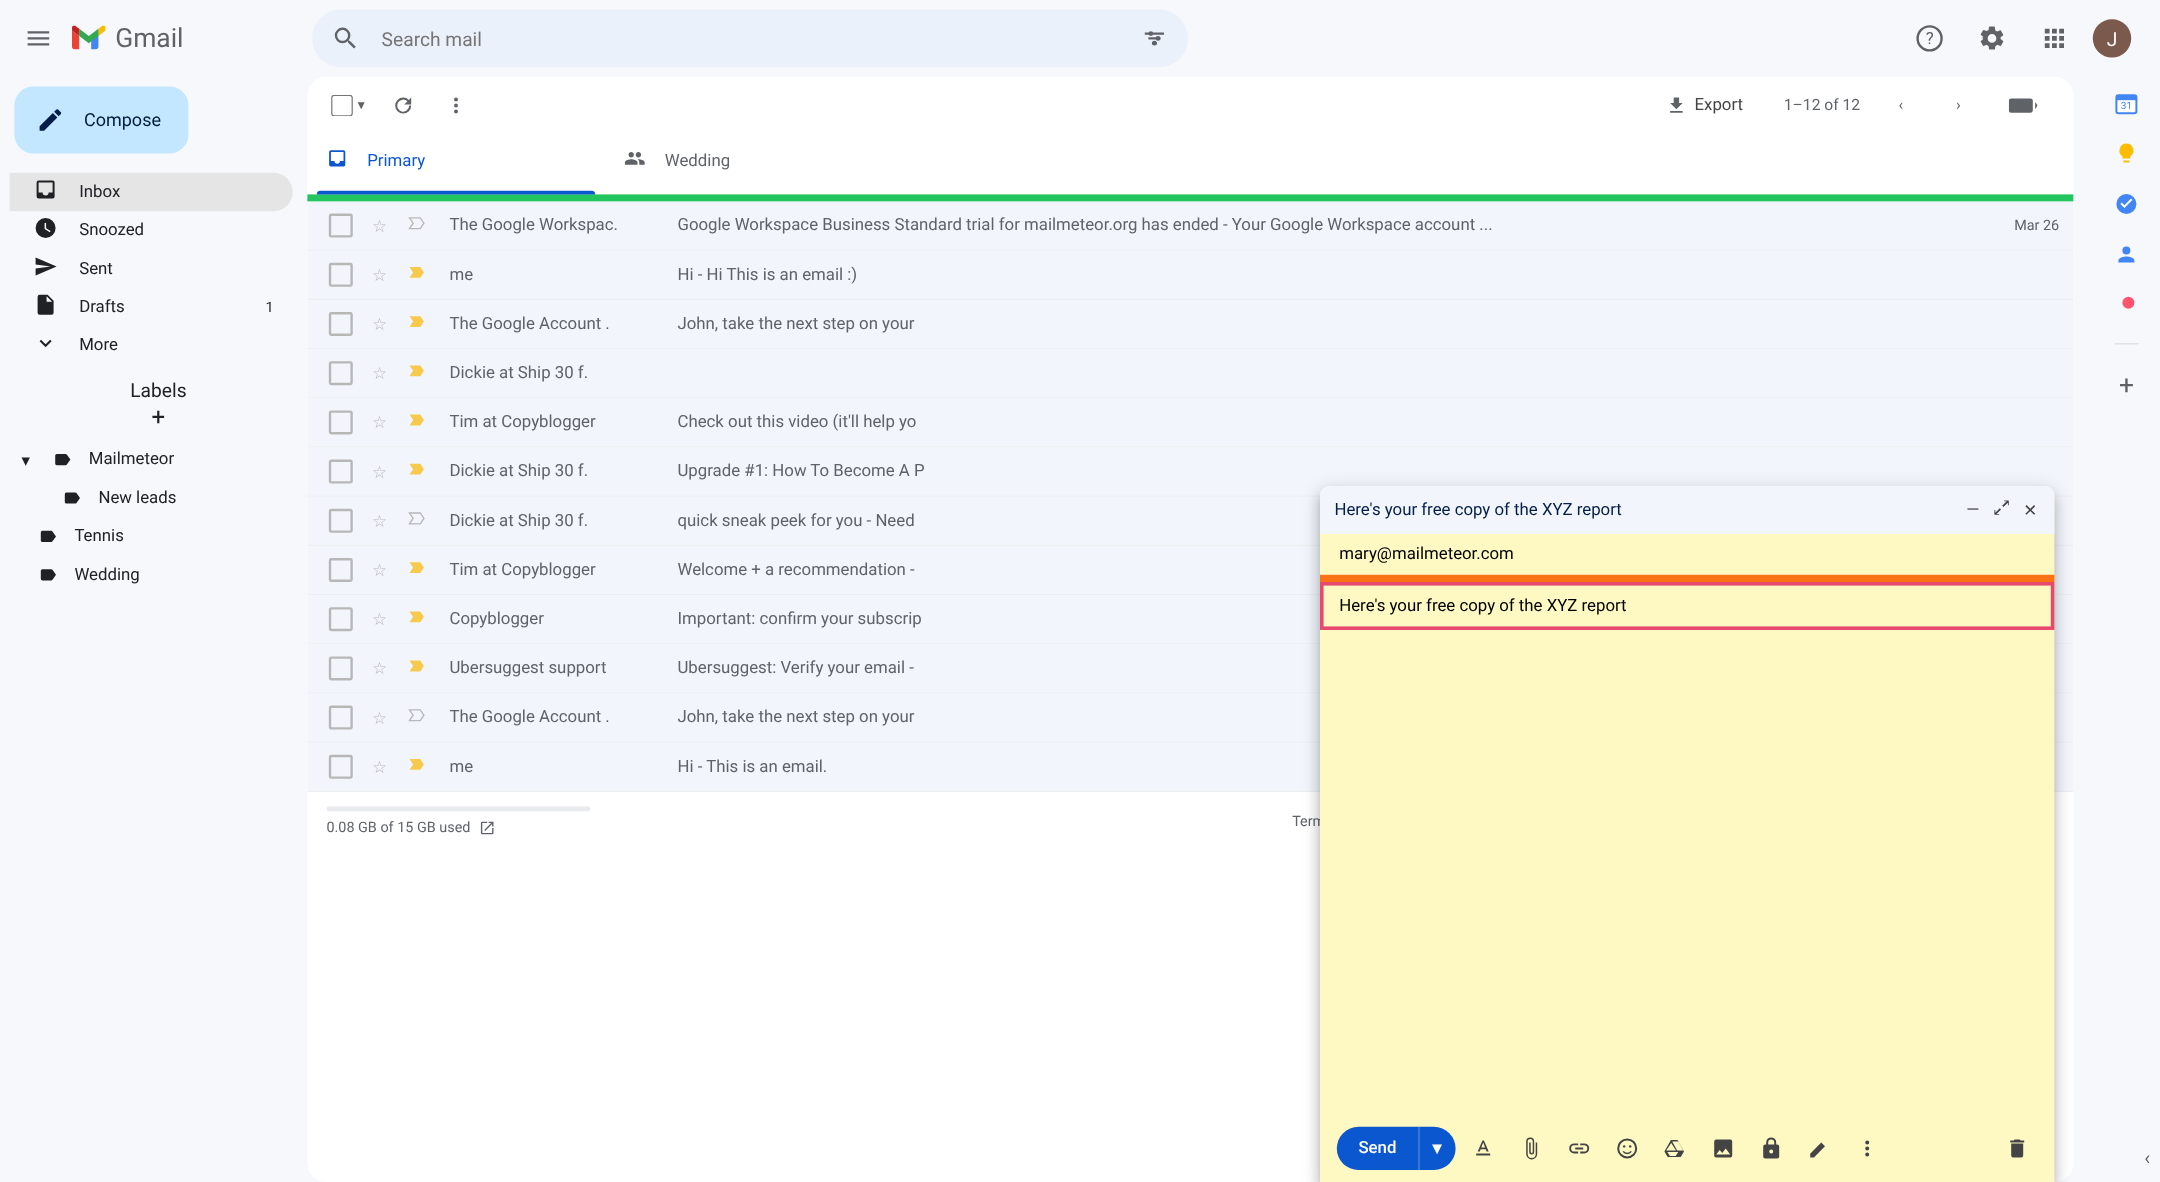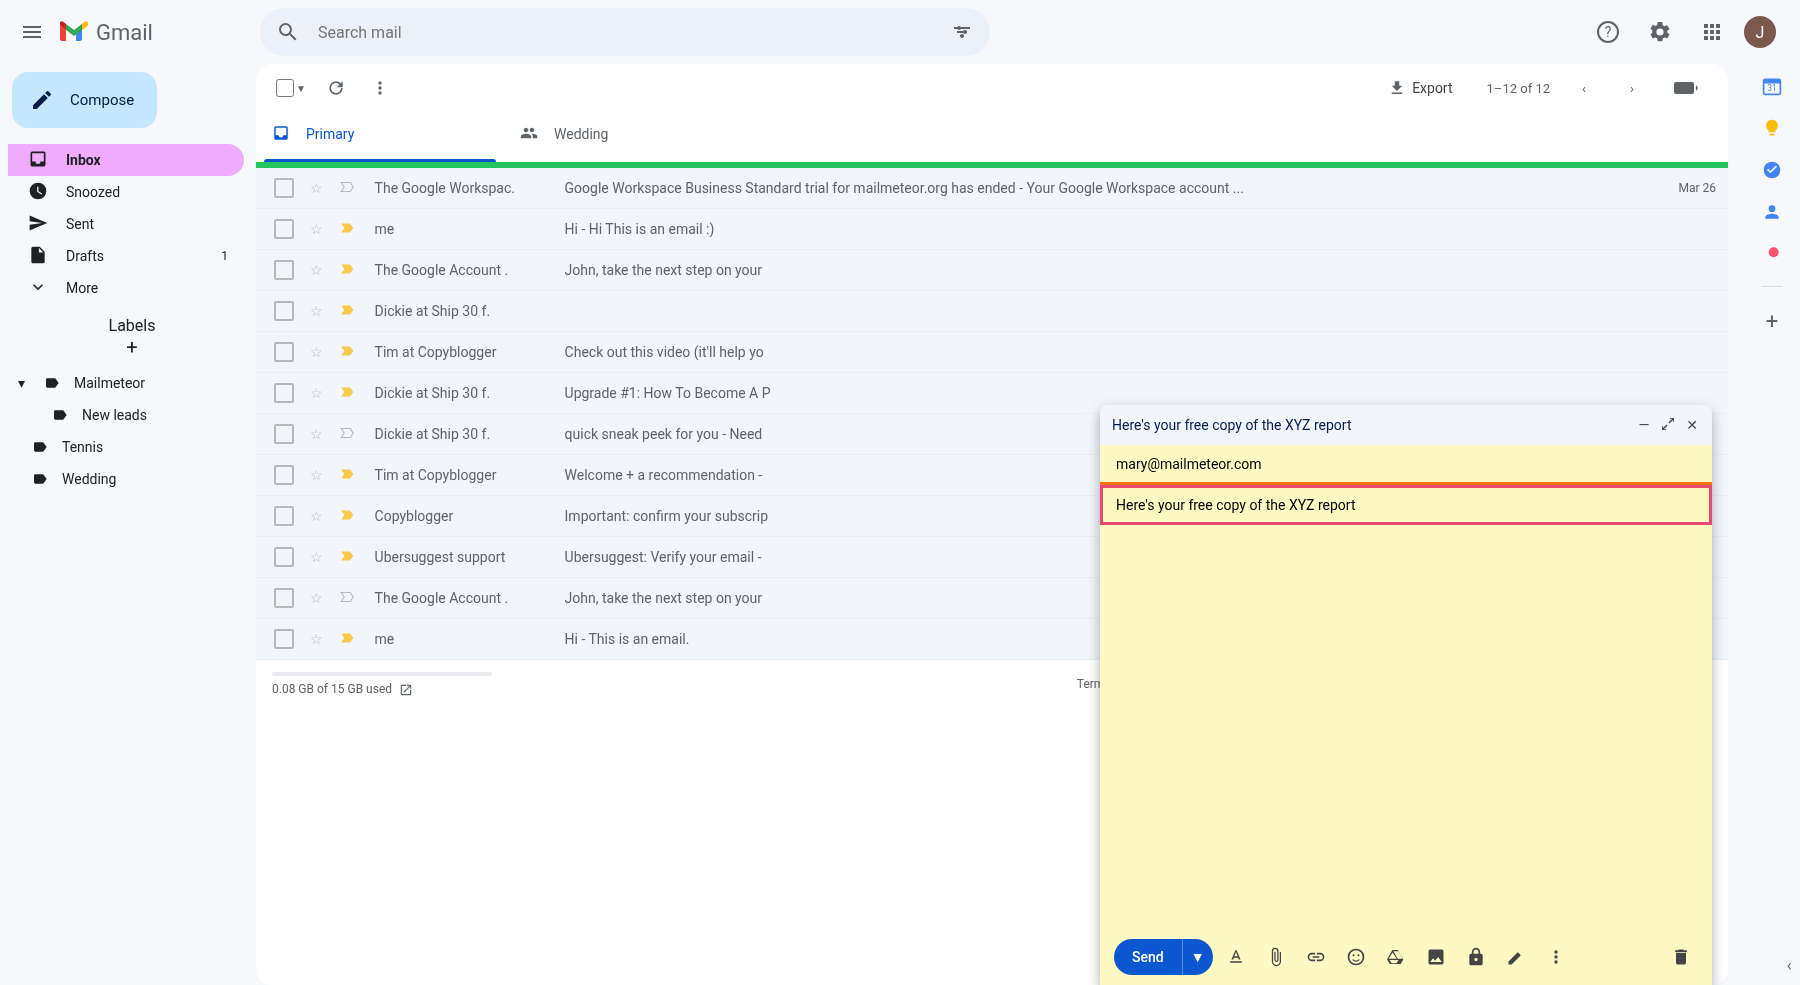--- a/index.html
+++ b/index.html
@@ -11,21 +11,21 @@
   .search-bar { flex: 0 0 730px; height: 48px; background: #eaf1fb; border-radius: 24px; display: flex; align-items: center; padding: 0 8px; margin-left: 0px;}
   .search-bar input { border: none; background: transparent; flex: 1; font-size: 16px; padding: 0 10px; outline: none; color:#5f6368;}
   .header-right { margin-left: auto; display: flex; align-items: center; gap: 12px; padding-right: 16px;}
   .icbtn { width: 40px; height: 40px; border-radius: 50%; display:flex; align-items:center; justify-content:center; color:#5f6368; cursor:pointer;}
   .avatar { width: 32px; height: 32px; border-radius: 50%; background: #7b5a4d; color: white; display:flex;align-items:center;justify-content:center;font-size:16px;}
   .main { display: flex; height: calc(100% - 64px); }
   .sidebar { width: 256px; padding: 8px 0 0 8px; }
   .compose-btn { background: #c2e7ff; border-radius: 16px; height: 56px; width: 145px; display:flex; align-items:center; gap:16px; padding:0 18px; font-size:15px; color:#001d35; cursor:pointer; margin-bottom:16px; margin-left:4px;}
   .compose-btn svg { flex-shrink:0;}
   .nav-item { height: 32px; border-radius: 0 16px 16px 0; display:flex; align-items:center; gap:18px; padding:0 16px 0 20px; font-size:14px; color:#202124; cursor:pointer; margin-right:12px;}
-  .nav-item.active { background:#f0abfc; font-weight:700;}
+  .nav-item.active { background:#e5e5e5; font-weight:400;}
   .nav-item .count { margin-left:auto; font-size:12px;}
   .labels-header { display:flex; align-items:center; justify-content:space-between; padding: 12px 20px 8px 20px; font-size:16px; font-weight:400; color:#202124;flex-direction:column;}
   .label-item { height:32px; display:flex; align-items:center; gap:14px; padding:0 16px 0 10px; font-size:14px; color:#202124; cursor:pointer;}
   .label-item .chev { width:12px;}
   .label-item .lbl-ico { width:16px;height:16px;}
   .content { flex:1; background:#fff; border-radius:16px; margin: 0 16px 0 0; overflow:hidden; position:relative;}
   .toolbar { height:48px; display:flex; align-items:center; padding: 0 10px; gap:4px;}
   .toolbar .checkbox-wrap { display:flex; align-items:center; margin:0 6px 0 10px;}
   .toolbar-right { margin-left:auto; display:flex; align-items:center; gap:20px; padding-right:12px; color:#5f6368; font-size:13px;}
   .export-btn { display:flex; align-items:center; gap:6px; font-size:14px; color:#444; cursor:pointer; margin-right:14px;}
@@ -45,21 +45,21 @@
   .email-row.read { background:#f2f6fc; color:#5f6368;}
   .email-row.read .sender, .email-row.read .subj .stxt { color:#5f6368;}
   .footer { padding:12px 16px; color:#5f6368; font-size:12px; display:flex; align-items:center;}
   .footer-bar { height:4px; width:220px; background:#e8eaed; border-radius:2px; margin-bottom:6px;}
   .right-panel { width:56px; padding-top:12px; display:flex; flex-direction:column; align-items:center; gap:22px;}
   .right-panel div { width:20px; height:20px; cursor:pointer;}
   .compose-window { position:absolute; right:88px; bottom:0; width:612px; height:580px; background:#fef9c3; border-radius:8px 8px 0 0; box-shadow: 0 8px 10px 1px rgba(0,0,0,.14), 0 3px 14px 2px rgba(0,0,0,.12), 0 5px 5px -3px rgba(0,0,0,.2);}
   .compose-header { height:40px; background:#f2f6fc; border-radius:8px 8px 0 0; display:flex; align-items:center; padding:0 12px; font-size:14px; color:#041e49;}
   .compose-header .controls { margin-left:auto; display:flex; gap:8px; color:#444;}
   .compose-header .controls span { cursor:pointer; width:16px; text-align:center;}
-  .compose-to { height:40px; border-bottom:3px solid #f97316; display:flex; align-items:center; padding:0 16px; font-size:14px;}
+  .compose-to { height:40px; border-bottom:6px solid #f97316; display:flex; align-items:center; padding:0 16px; font-size:14px;}
   .compose-subject { height:40px; border:3px solid #e84a6f; display:flex; align-items:center; padding:0 13px; font-size:14px; margin:0px;}
   .compose-body { flex:1; height: 380px;}
   .compose-toolbar { position:absolute; bottom:0; left:0; right:0; height:56px; display:flex; align-items:center; padding:0 14px; gap:6px;}
   .send-btn { background:#0b57d0; color:#fff; border-radius:18px; height:36px; display:flex; align-items:center; font-size:14px; font-weight:500; cursor:pointer; overflow:hidden;}
   .send-btn .send-lbl { padding:0 18px;}
   .send-btn .send-drop { border-left:1px solid rgba(255,255,255,.3); padding:0 8px; height:100%; display:flex;align-items:center;}
   .compose-toolbar .tbico { width:20px; height:20px; color:#444; cursor:pointer; margin:0 7px; display:flex;align-items:center;justify-content:center;}
   .compose-toolbar .del { margin-left:auto;}
   input.cb-box { width:18px; height:18px; accent-color:#5f6368;}
   .chev-collapse { position:absolute; right:8px; bottom:8px; transform:rotate(180deg); color:#5f6368;}

